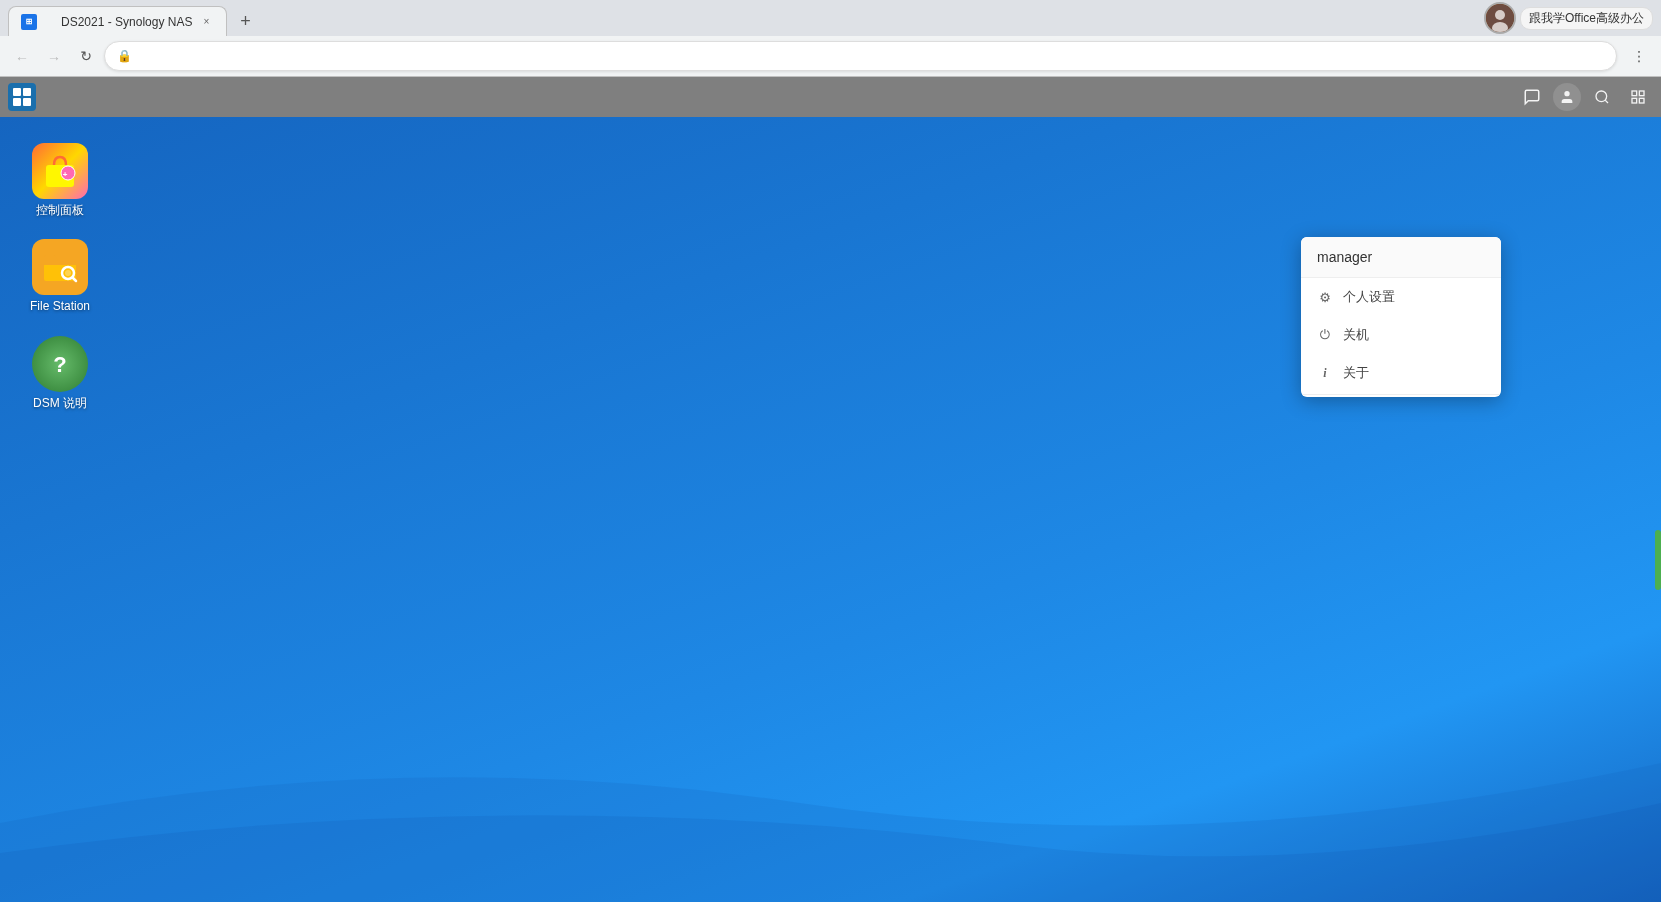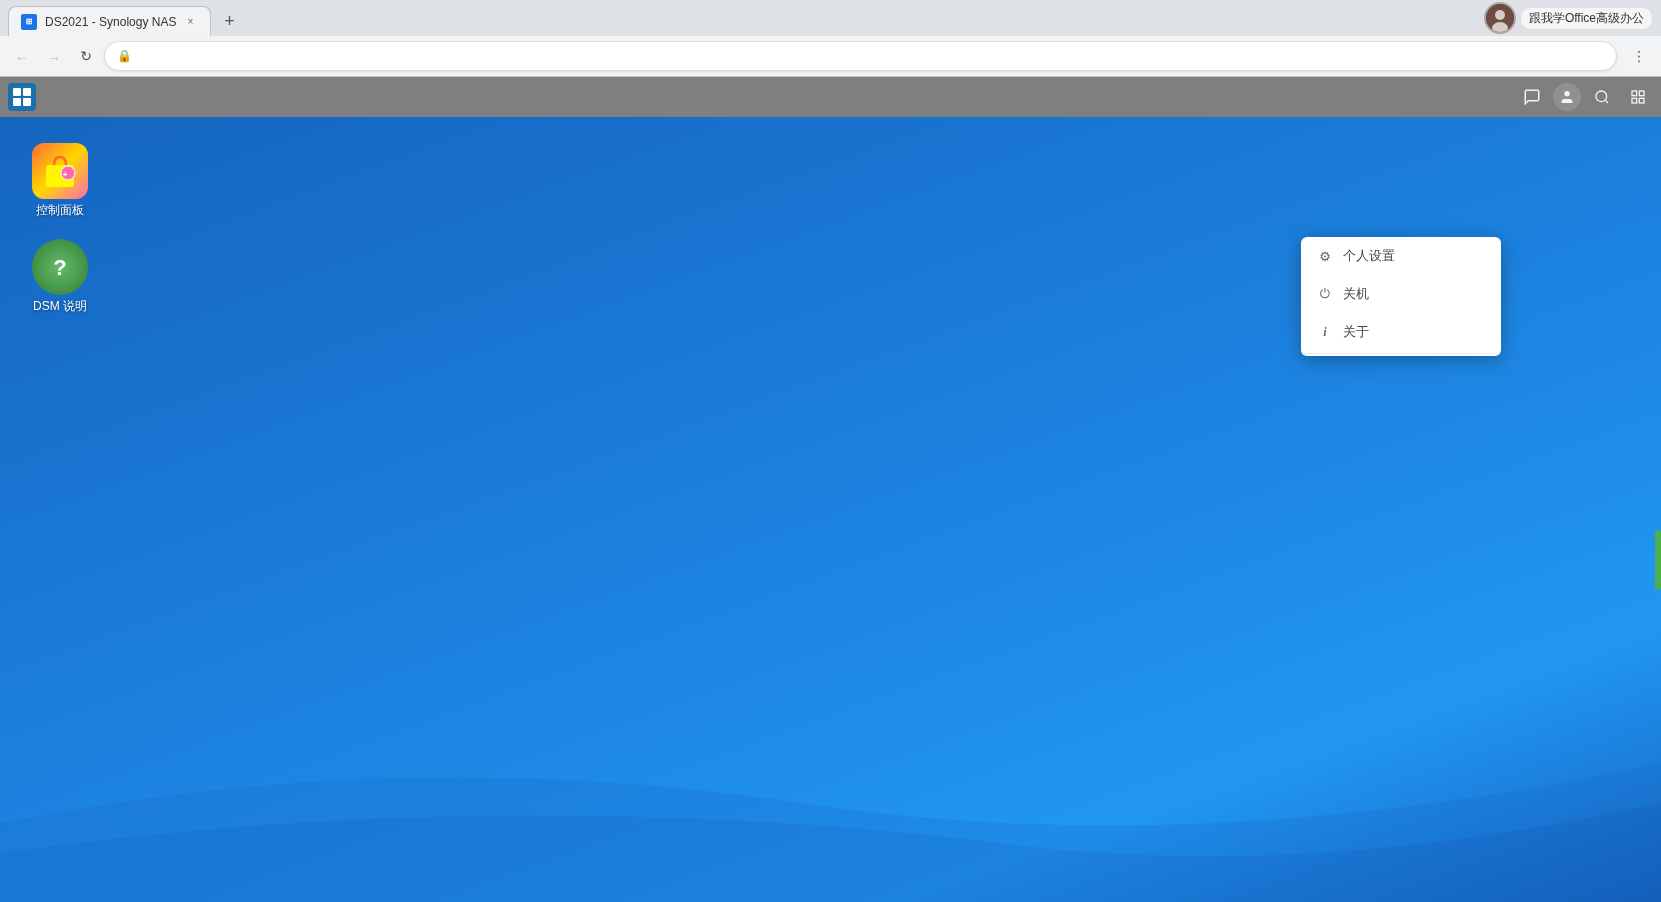--- a/index.html
+++ b/index.html
@@ -36,21 +36,21 @@
     }
     .tab-favicon {
       width: 16px; height: 16px;
       background: #1a73e8;
       border-radius: 2px;
       margin-right: 8px;
       display: flex; align-items: center; justify-content: center;
       color: white; font-size: 9px; font-weight: bold;
       flex-shrink: 0;
     }
-    .tab-title { flex: 1; overflow: hidden; text-overflow: ellipsis; white-space: nowrap; font-size: 12px; }
+    .tab-title { flex: 1; overflow: hidden; text-overflow: ellipsis; white-space: nowrap; font-size: 12px; margin-left: 16px; }
     .tab-close {
       width: 16px; height: 16px;
       border-radius: 50%;
       display: flex; align-items: center; justify-content: center;
       cursor: pointer;
       font-size: 10px;
       color: #666;
       margin-left: 6px;
     }
     .new-tab-btn {
@@ -406,32 +406,47 @@
           <path d="M14,14 Q14,6 20,6 Q26,6 26,14" stroke="#ff6b35" stroke-width="2.5" fill="none"></path>
           <circle cx="28" cy="22" r="7" fill="#ff69b4"></circle>
           <text x="25" y="26" font-size="8" font-weight="bold" fill="white" text-anchor="middle">+</text>
           <circle cx="28" cy="22" r="7" fill="none" stroke="white" stroke-width="1"></circle>
         </svg>
       </div>
       <span class="desktop-icon-label">控制面板</span>
     </div>
 
 
+    <div class="desktop-icon">
+      <div class="desktop-icon-img file-icon" style="border-radius:12px;">
+        <svg width="40" height="40" viewBox="0 0 40 40">
+
+          <path d="M4,12 L4,32 Q4,34 6,34 L34,34 Q36,34 36,32 L36,16 Q36,14 34,14 L18,14 L16,10 Q15,8 13,8 L6,8 Q4,8 4,10 Z" fill="#f5a623"></path>
+          <path d="M4,18 L36,18 L36,32 Q36,34 34,34 L6,34 Q4,34 4,32 Z" fill="#ffc107"></path>
+
+          <circle cx="28" cy="26" r="6" fill="none" stroke="white" stroke-width="2.5"></circle>
+          <circle cx="28" cy="26" r="3" fill="rgba(255,255,255,0.3)"></circle>
+          <line x1="32.5" y1="30.5" x2="36" y2="34" stroke="white" stroke-width="2.5" stroke-linecap="round"></line>
+        </svg>
+      </div>
+      <span class="desktop-icon-label">File Station</span>
+    </div>
 
     <div class="desktop-icon">
       <div class="desktop-icon-img help-icon" style="background: radial-gradient(circle, #66bb6a, #2e7d32);">
         <svg width="40" height="40" viewBox="0 0 40 40">
           <text x="20" y="28" font-size="22" font-weight="bold" fill="white" text-anchor="middle">?</text>
         </svg>
       </div>
       <span class="desktop-icon-label">DSM 说明</span>
     </div>
   </div>
 
   <div class="user-dropdown">
+    <div class="user-dropdown-header">manager</div>
 
     <div class="user-dropdown-item">
       <span class="menu-icon">⚙</span>
       <span>个人设置</span>
     </div>
 
 
     <div class="user-dropdown-item">
       <span class="menu-icon">⏻</span>
       <span>关机</span>

